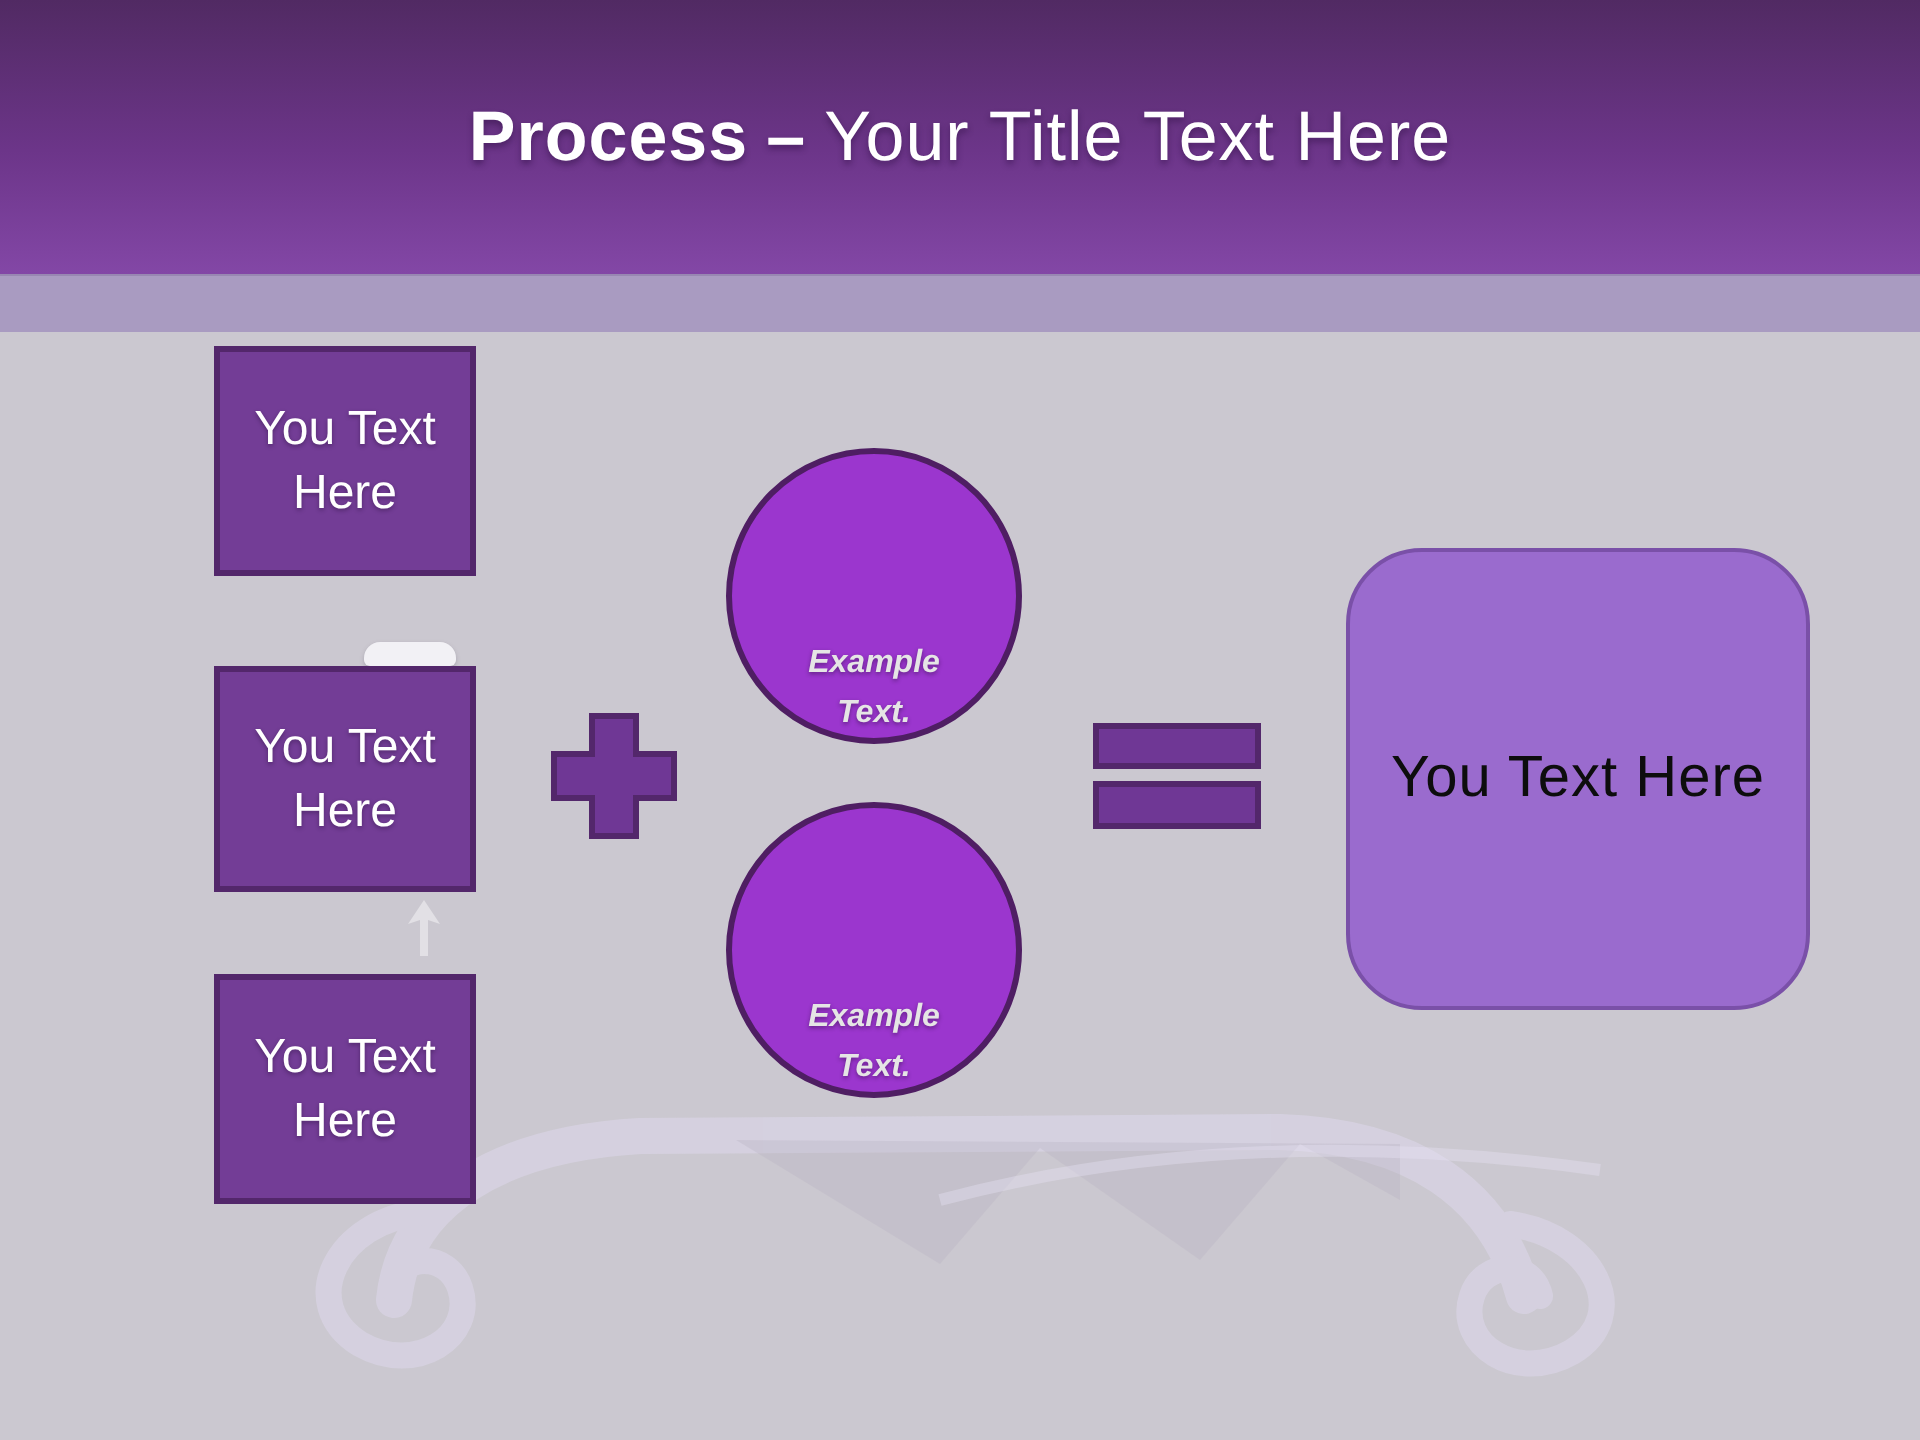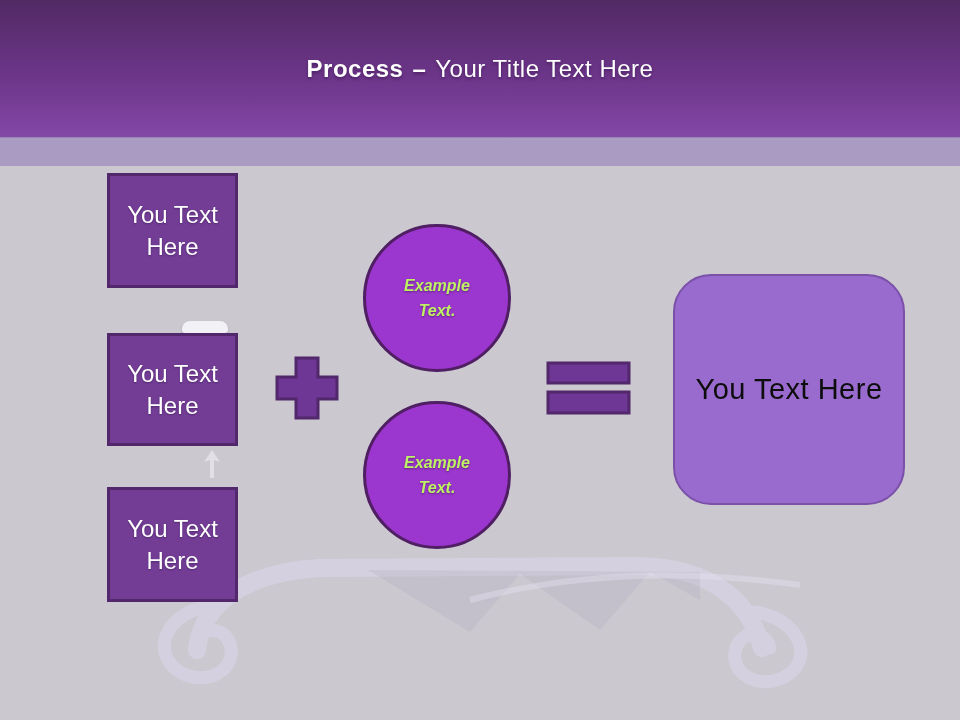--- a/index.html
+++ b/index.html
@@ -11,21 +11,21 @@
   
   .header{
     position:absolute;left:0;top:0;width:960px;height:137px;
     background:linear-gradient(to bottom,
       var(--header_gradient_top,#512a63) 0%,
       #6c3589 55%,
       var(--header_gradient_bottom,#8347a6) 100%);
     display:flex;align-items:center;justify-content:center;
   }
   .title{
-    margin:0;color:#fff;font-size:24px;font-weight:400;letter-spacing:.5px;
+    margin:0;color:#fff;font-size:35px;font-weight:400;letter-spacing:.5px;
     text-shadow:0 2px 3px rgba(40,10,60,.45);white-space:nowrap;
   }
   .title .bold{font-weight:700;}
   .title .dash{margin:0 9px;font-weight:700;}
   .stripe{
     position:absolute;left:0;top:137px;width:960px;height:28px;
     background:var(--sub_stripe,#a99bc1);
     border-top:1px solid rgba(130,110,160,.45);
   }
   
@@ -49,22 +49,22 @@
   }
   .pbox.b1{top:8px;height:115px;}
   .pbox.b2{top:168px;height:113px;}
   .pbox.b3{top:322px;height:115px;}
   
   .pcircle{
     position:absolute;left:363px;width:148px;height:148px;border-radius:50%;
     background:var(--circle_fill,#9b36ce);
     border:3px solid var(--circle_border,#4f1e63);
     box-sizing:border-box;
-    display:flex;align-items:center;justify-content:center;text-align:center;
-    color:#bef264;font-size:16px;font-weight:700;font-style:italic;line-height:25px;
+    display:flex;align-items:flex-end;justify-content:center;text-align:center;
+    color:#e5e5e5;font-size:16px;font-weight:700;font-style:italic;line-height:25px;
     text-shadow:0 1px 2px rgba(30,10,45,.45);
     padding:0 26px;
   }
   .pcircle.c1{top:59px;}
   .pcircle.c2{top:236px;}
   
   .result{
     position:absolute;left:673px;top:109px;width:232px;height:231px;
     border-radius:38px;
     background:var(--result_fill,#9a6bce);

